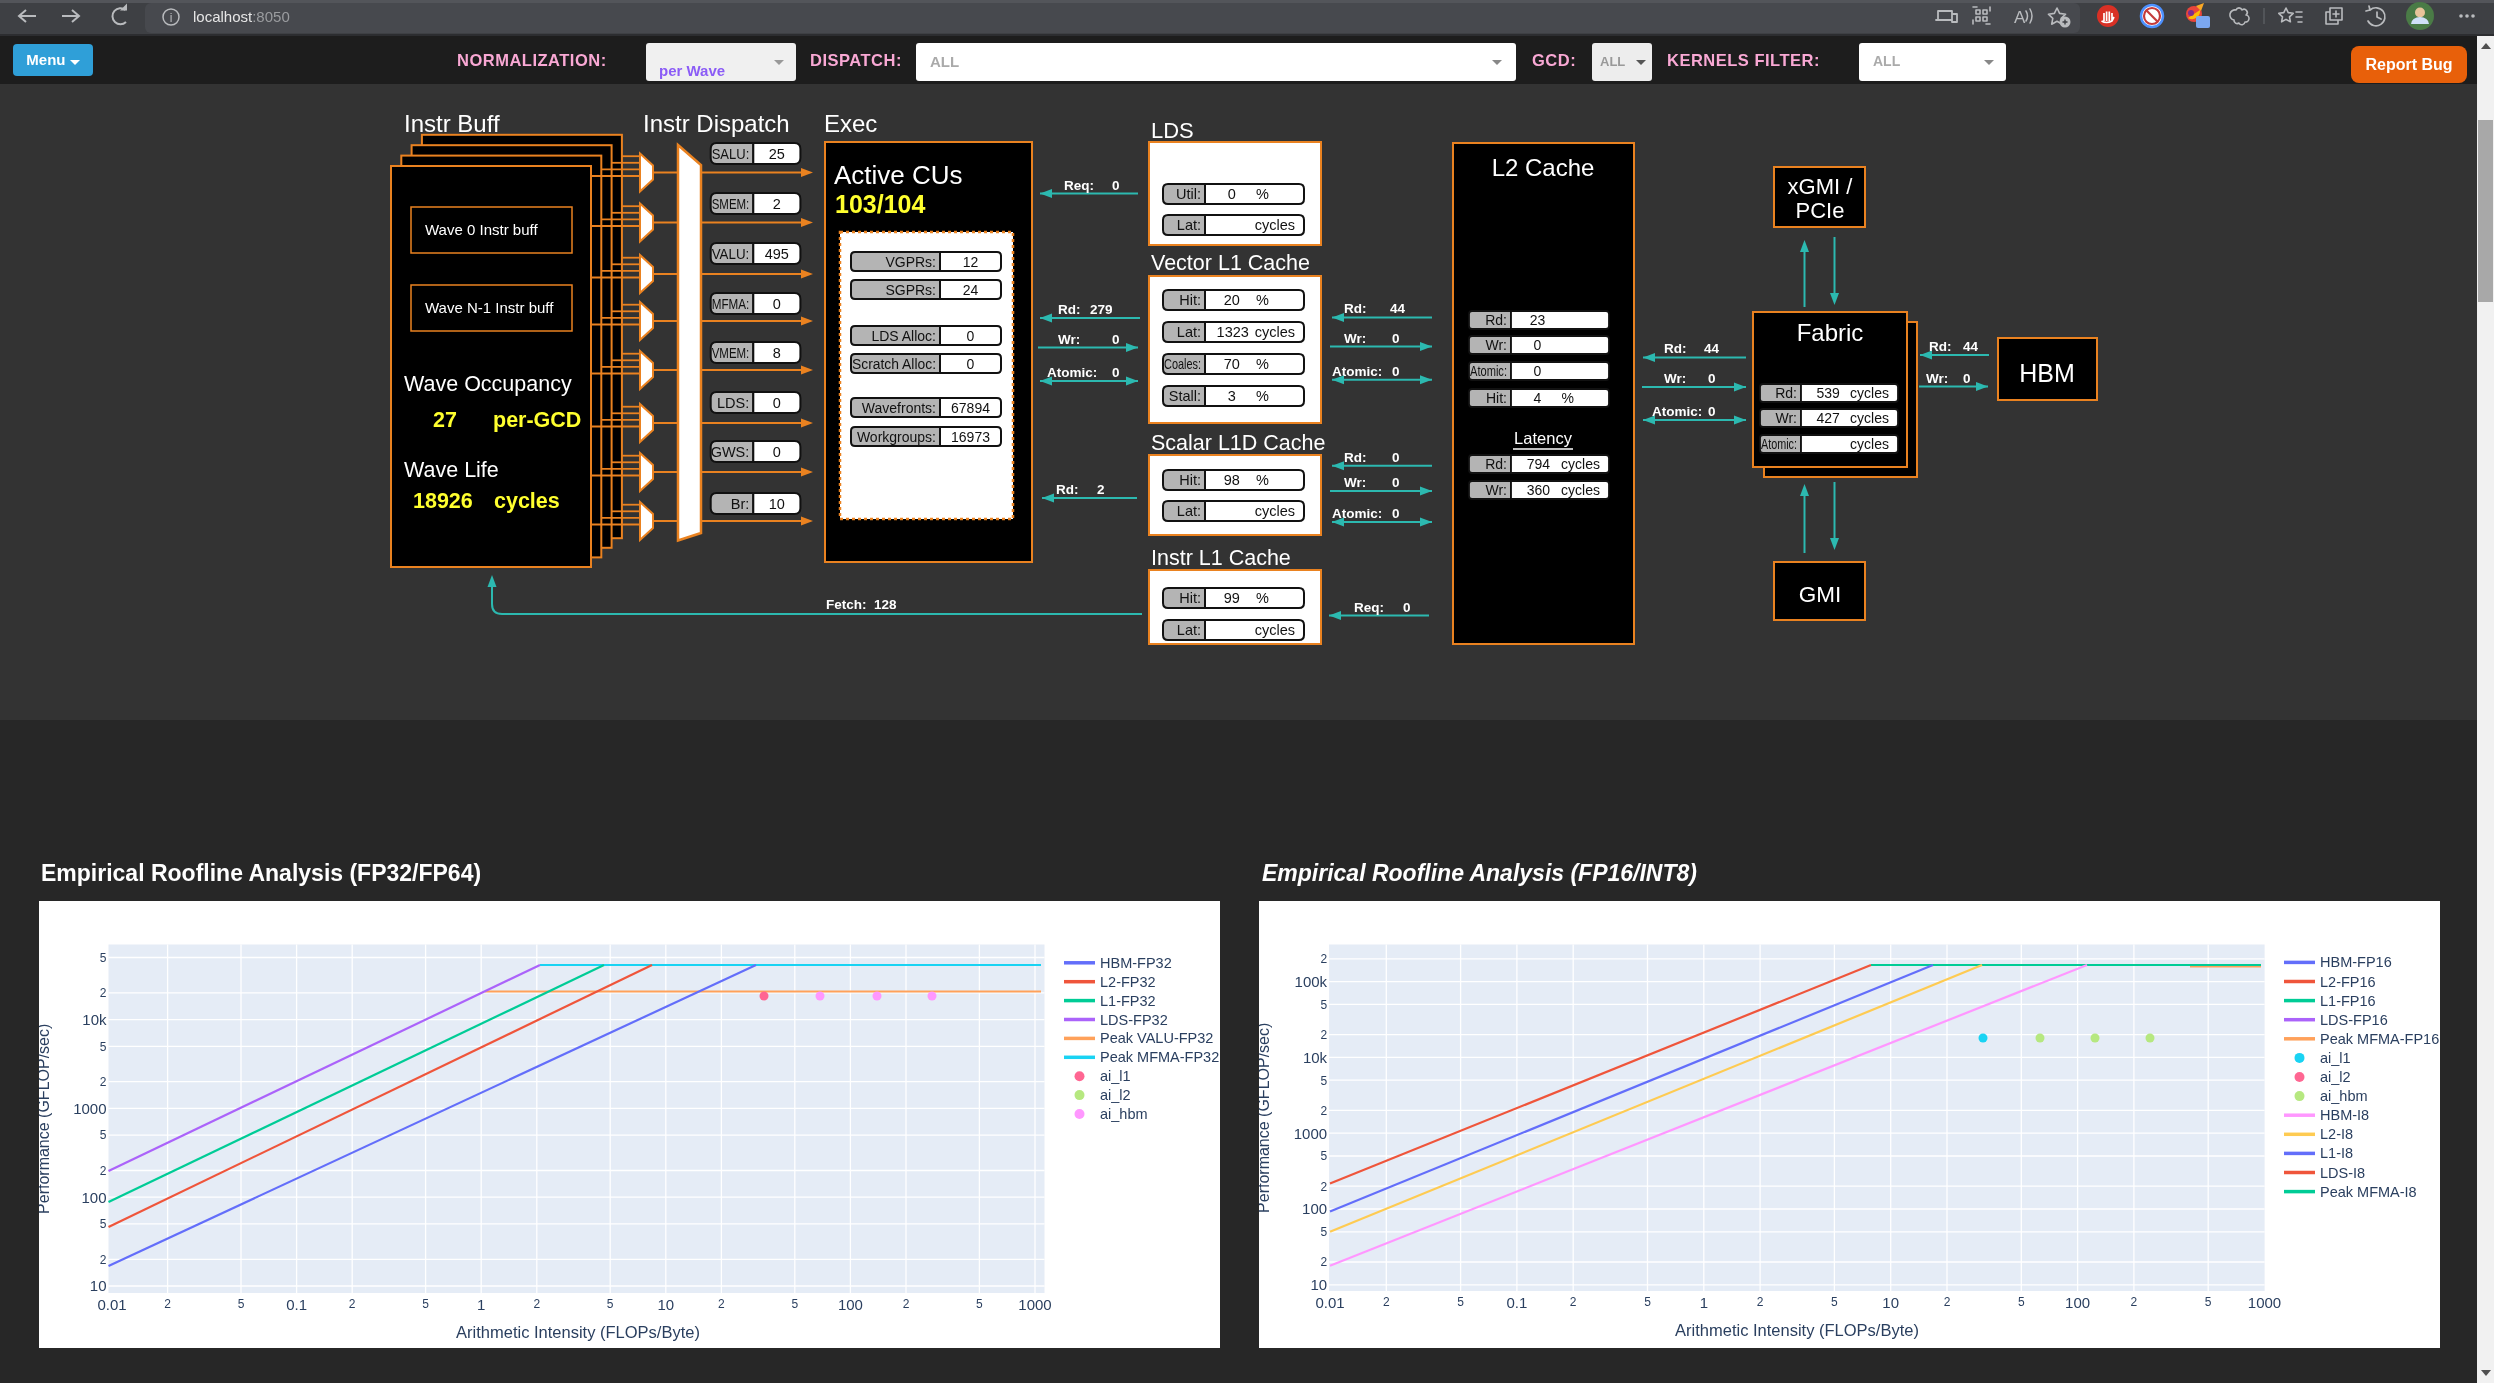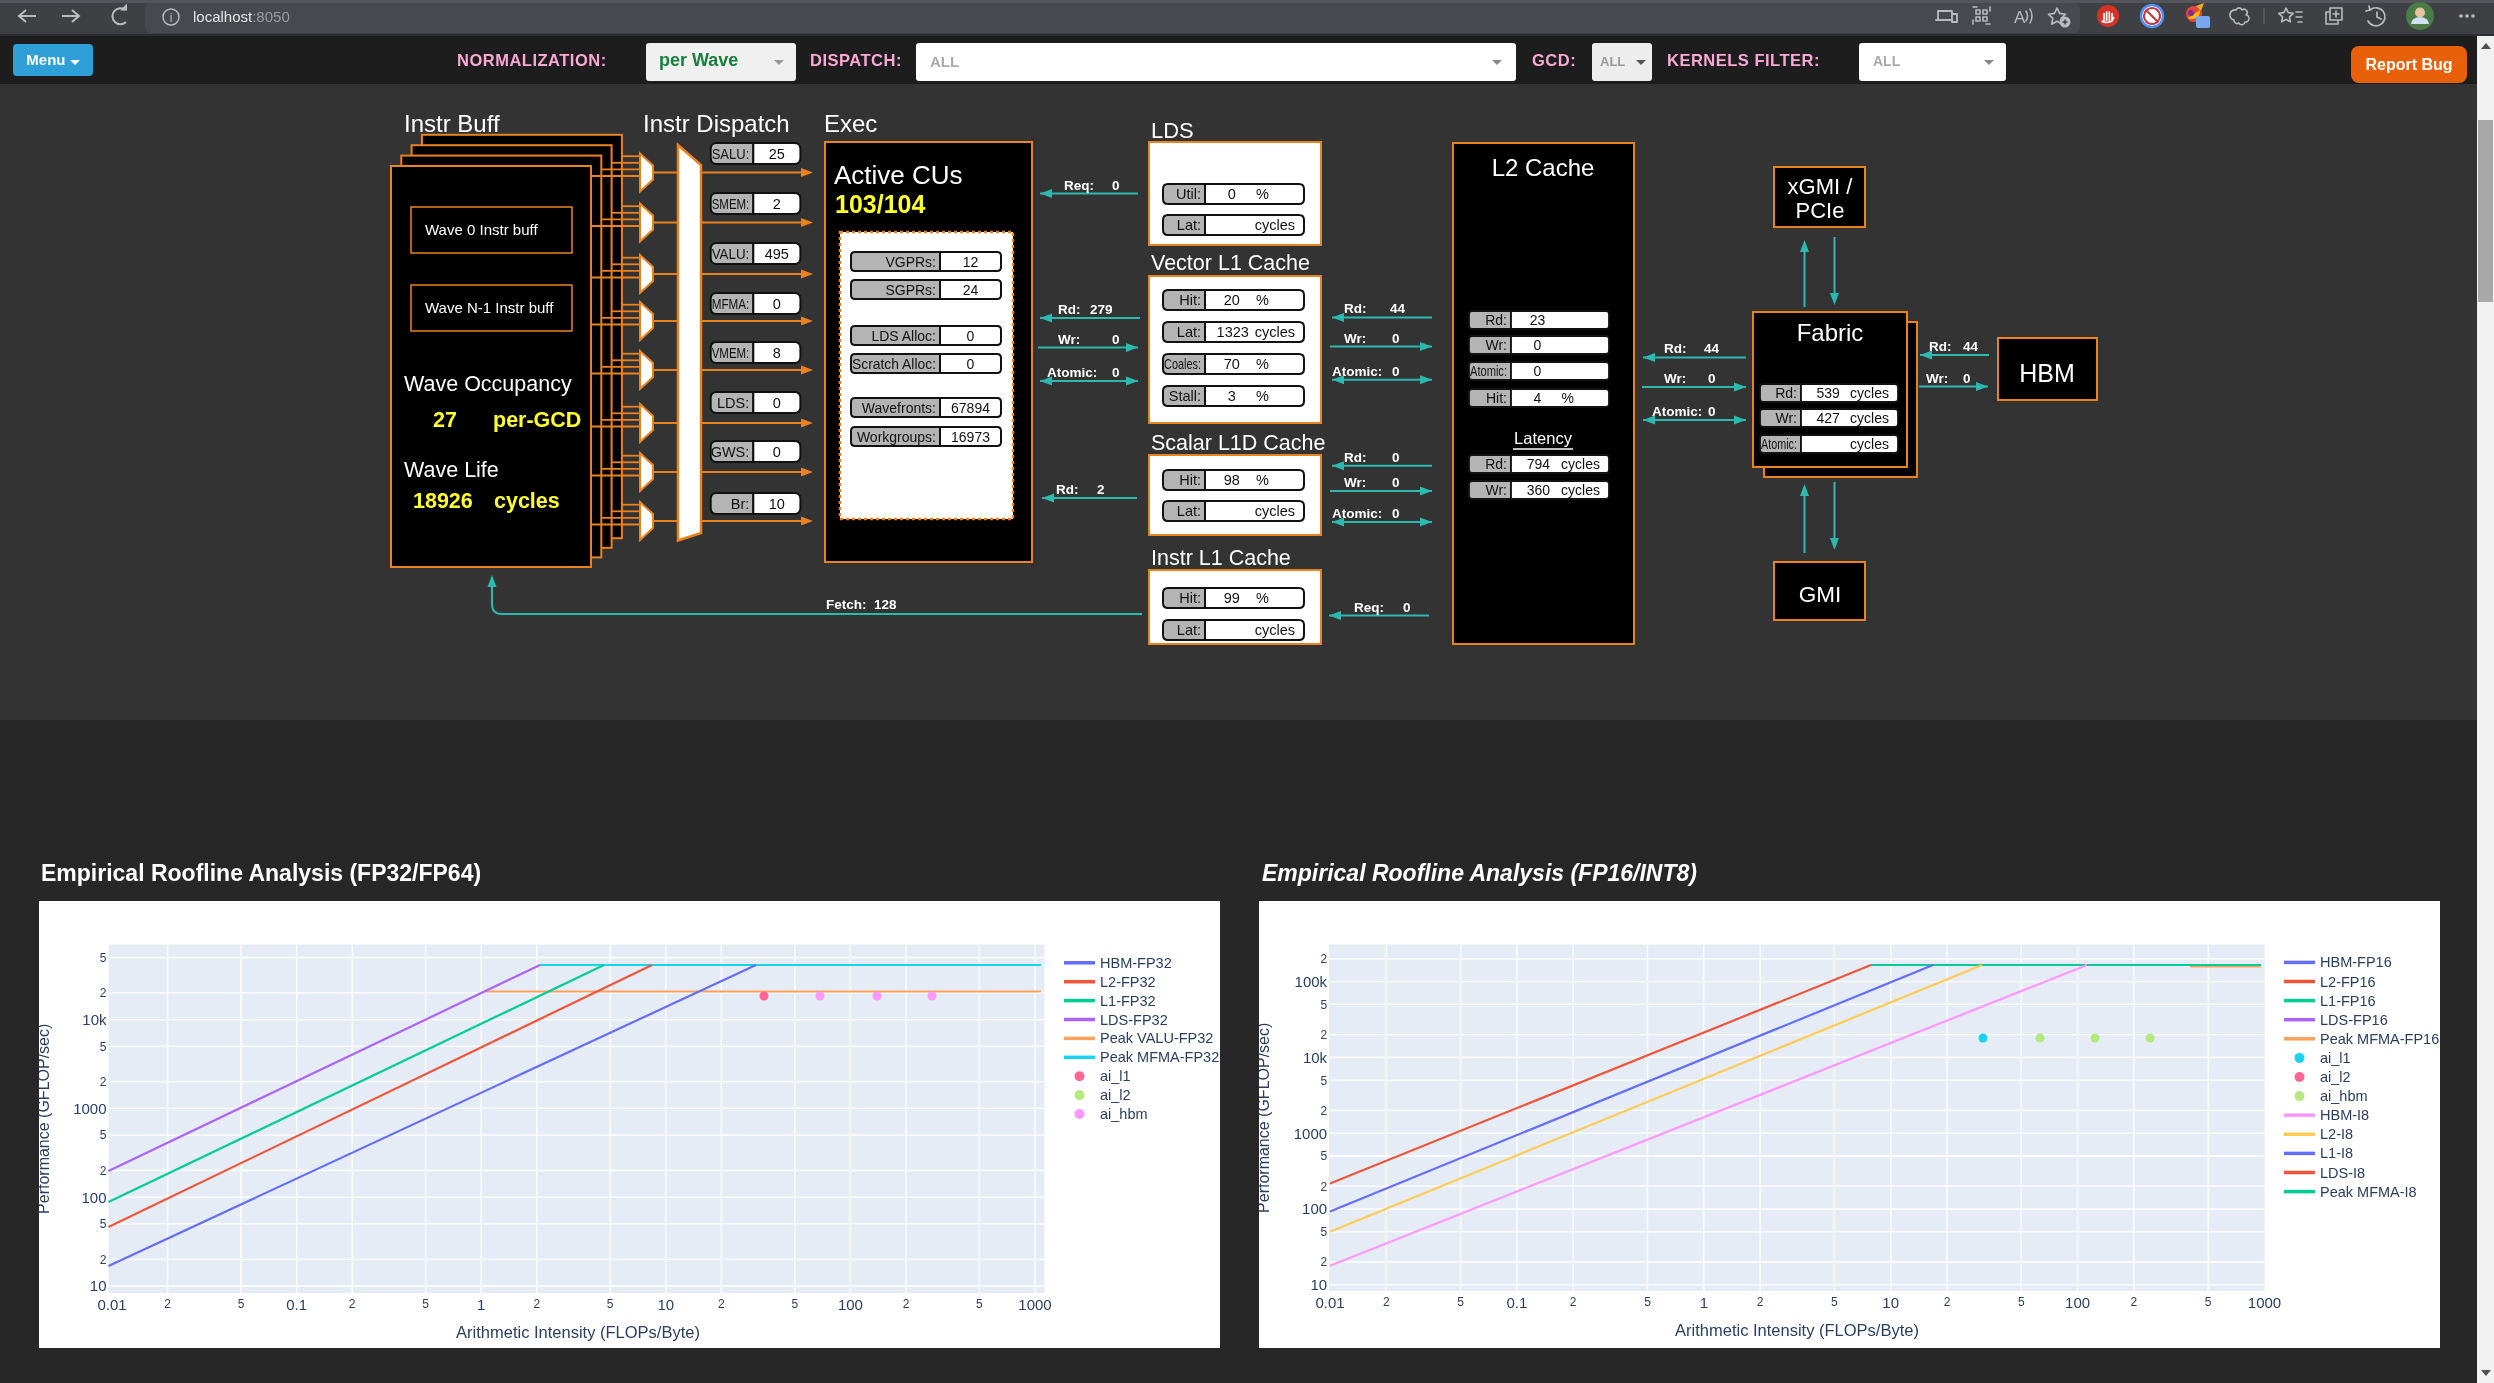--- a/index.html
+++ b/index.html
@@ -51,21 +51,21 @@
     <circle cx="2420" cy="12.5" r="5" fill="#e8c49a"></circle>
     <path d="M 2411 24 a 9 7 0 0 1 18 0 z" fill="#cfe0f7"></path>
     <circle cx="2461" cy="16" r="1.8" fill="#b9bbbe"></circle>
     <circle cx="2467" cy="16" r="1.8" fill="#b9bbbe"></circle>
     <circle cx="2473" cy="16" r="1.8" fill="#b9bbbe"></circle>
   </svg>
 <div class="navbar">
   <div class="menu-btn">Menu <span class="caret" style="border-top-color:#fff"></span></div>
   <div class="nlabel" style="left:457px">NORMALIZATION:</div>
   <div class="dd" style="left:646px;width:150px;background:#f0f0f0;">
-     <span style="position:absolute;left:13px;top:7px;font-size:18px;font-weight:bold;color:#15803d">per Wave</span>
+     <span style="position:absolute;left:13px;top:19px;font-size:15px;font-weight:bold;color:#8b5cf6">per Wave</span>
      <span class="caret" style="position:absolute;right:12px;top:17px;border-top-color:#999"></span>
     </div>
   <div class="nlabel" style="left:810px">DISPATCH:</div>
   <div class="dd" style="left:916px;width:600px;">
      <span style="position:absolute;left:14px;top:10px;font-size:15px;font-weight:bold;color:#aaa">ALL</span>
      <span class="caret" style="position:absolute;right:14px;top:17px;border-top-color:#888"></span>
     </div>
   <div class="nlabel" style="left:1532px">GCD:</div>
   <div class="dd" style="left:1592px;width:60px;background:#ededed;">
      <span style="position:absolute;left:8px;top:11px;font-size:13px;font-weight:bold;color:#999">ALL</span>

